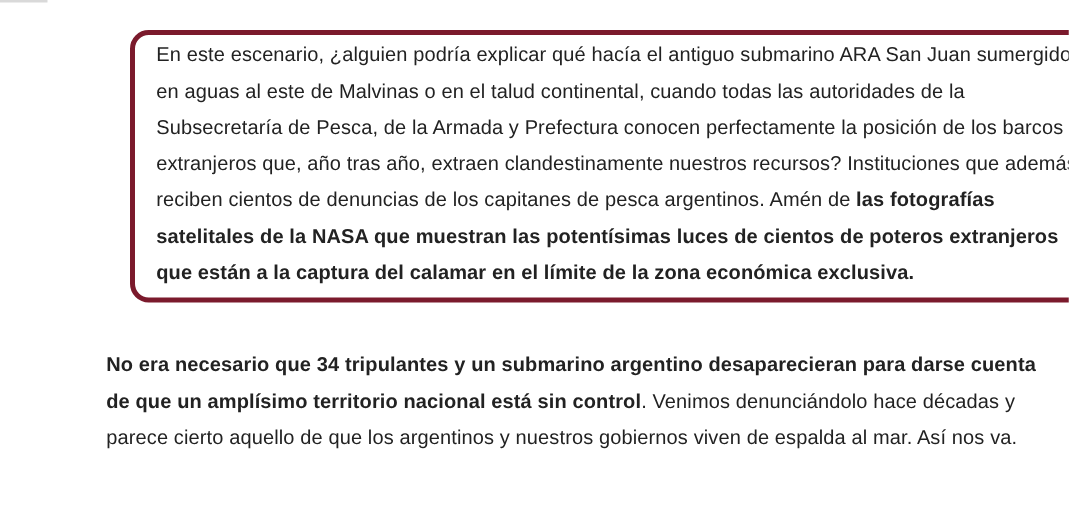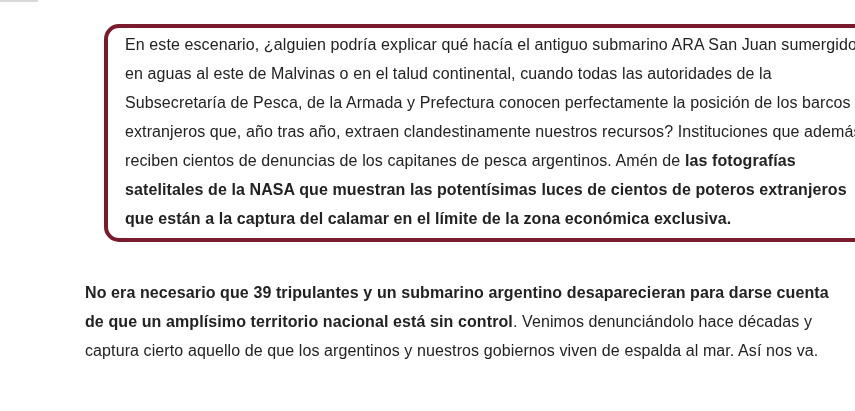--- a/index.html
+++ b/index.html
@@ -51,13 +51,13 @@
 </style>
 </head>
 <body>
 
 <div class="top-left-rule"></div>
 
 <blockquote class="pull-quote">
   <div class="quote-text"><span>En este escenario, ¿alguien podría explicar qué hacía el antiguo submarino ARA San Juan sumergido en aguas al este de Malvinas o en el talud continental, cuando todas las autoridades de la Subsecretaría de Pesca, de la Armada y Prefectura conocen perfectamente la posición de los barcos extranjeros que, año tras año, extraen clandestinamente nuestros recursos? Instituciones que además reciben cientos de denuncias de los capitanes de pesca argentinos. Amén de </span><b>las fotografías satelitales de la NASA que muestran las potentísimas luces de cientos de poteros extranjeros que están a la captura del calamar en el límite de la zona económica exclusiva.</b></div>
 </blockquote>
 
-<p class="article-paragraph"><b>No era necesario que 39 tripulantes y un submarino argentino desaparecieran para darse cuenta de que un amplísimo territorio nacional está sin control</b><span>. Venimos denunciándolo hace décadas y captura cierto aquello de que los argentinos y nuestros gobiernos viven de espalda al mar. Así nos va.</span></p>
+<p class="article-paragraph"><b>No era necesario que 34 tripulantes y un submarino argentino desaparecieran para darse cuenta de que un amplísimo territorio nacional está sin control</b><span>. Venimos denunciándolo hace décadas y parece cierto aquello de que los argentinos y nuestros gobiernos viven de espalda al mar. Así nos va.</span></p>
 
 </body></html>

